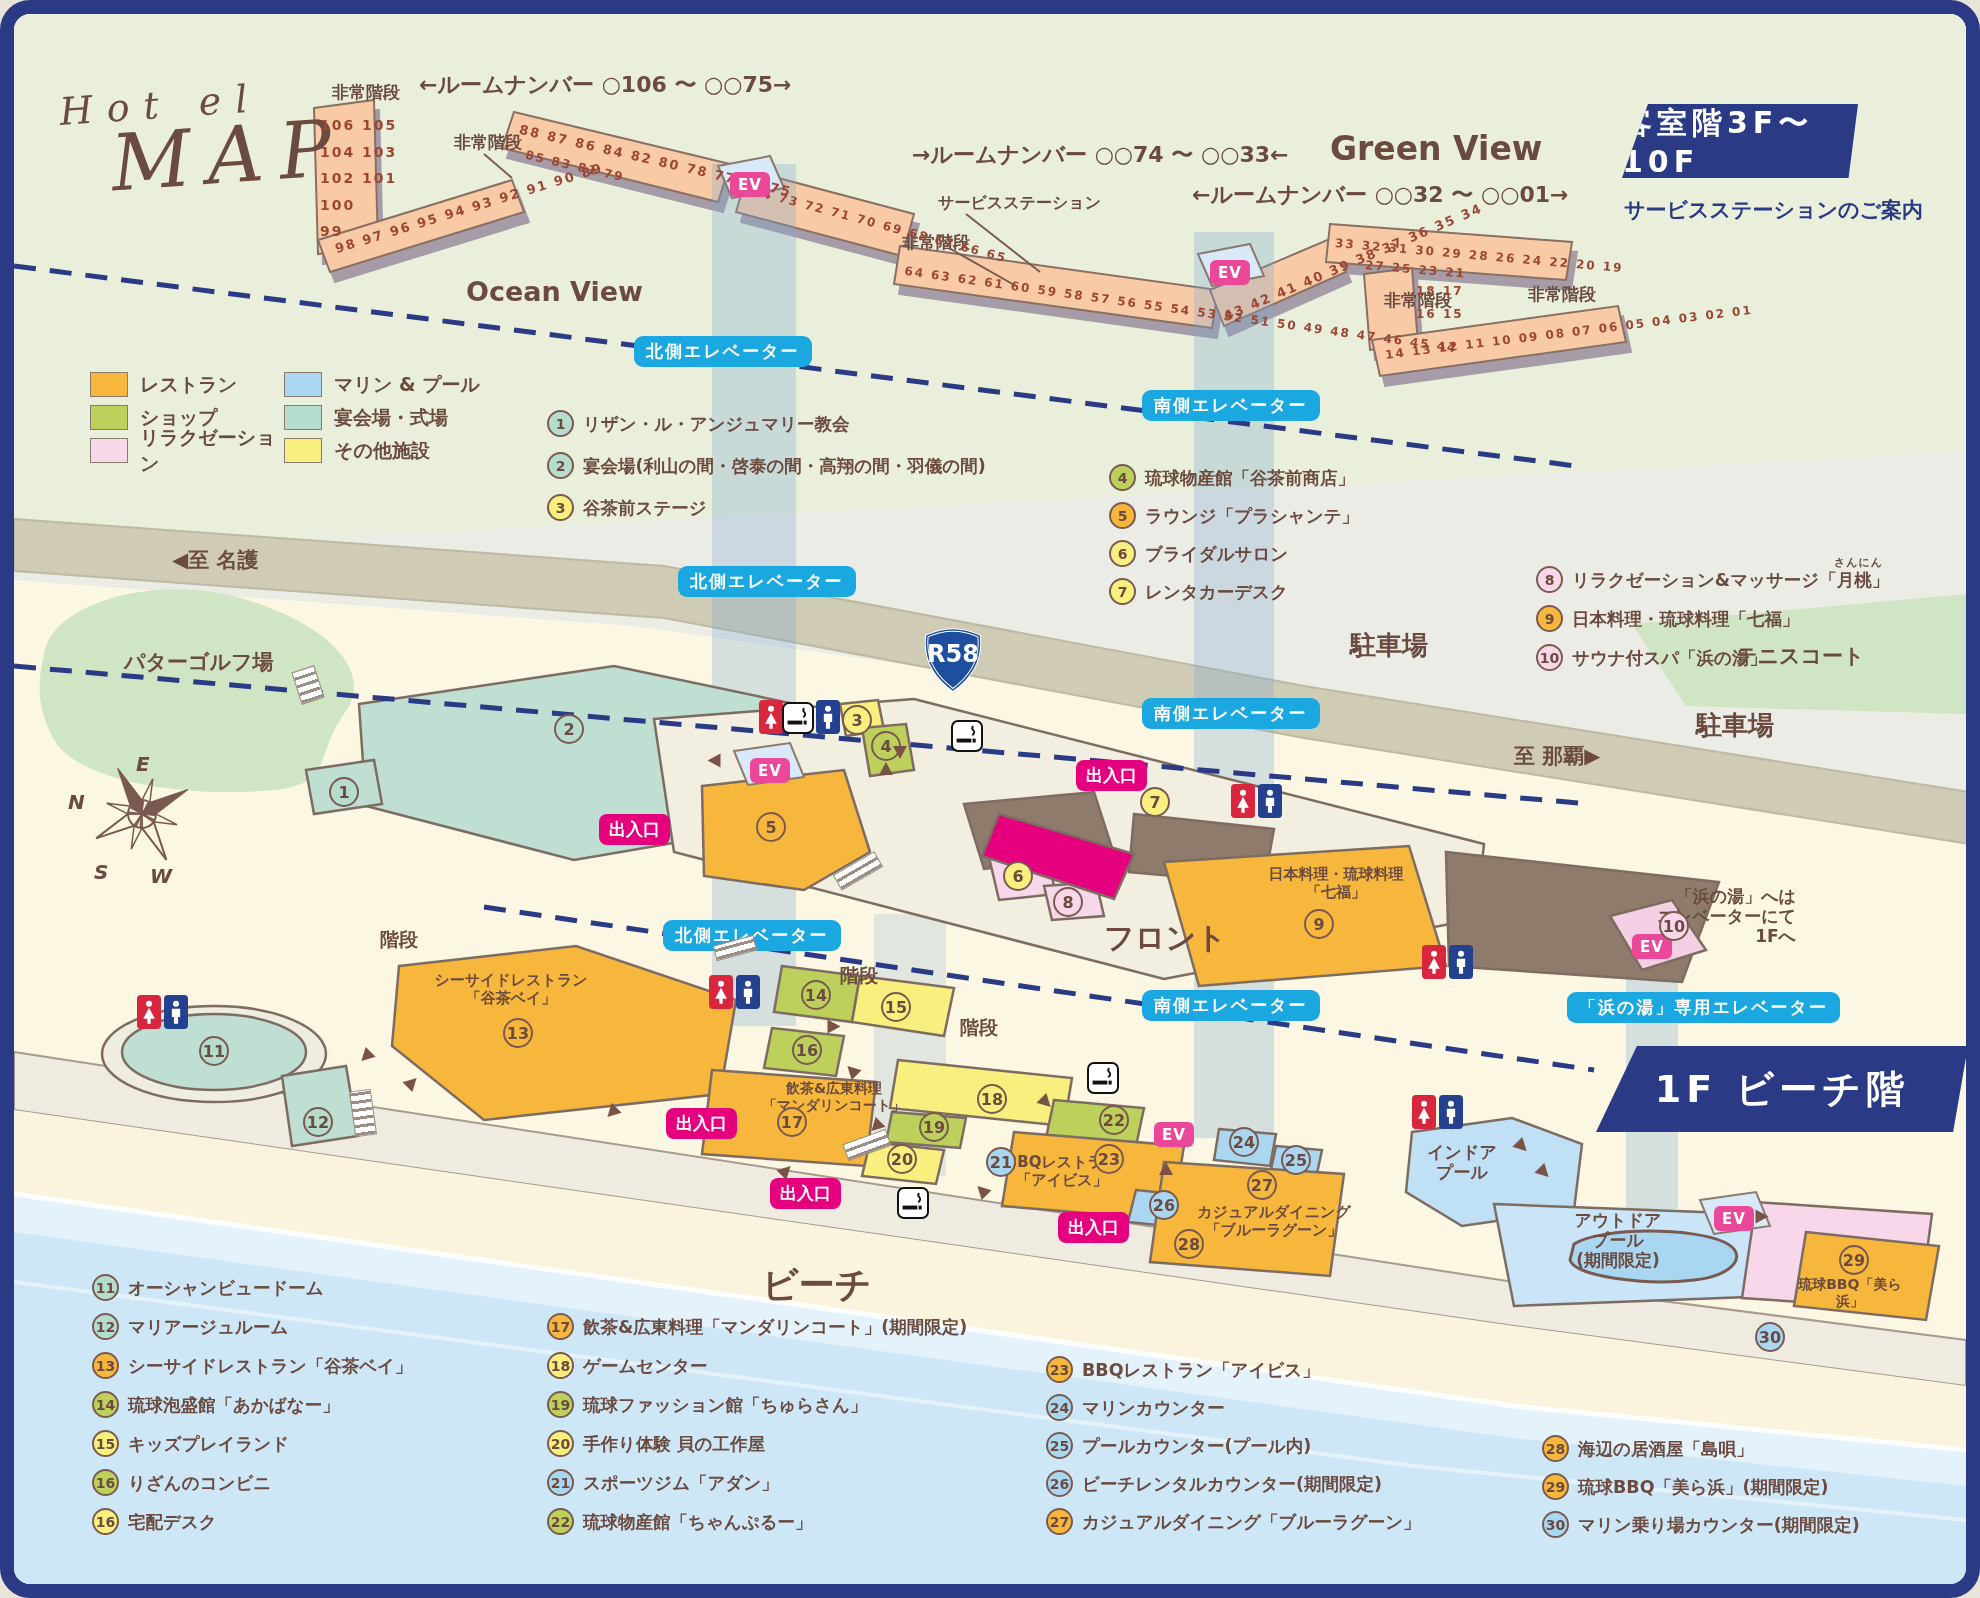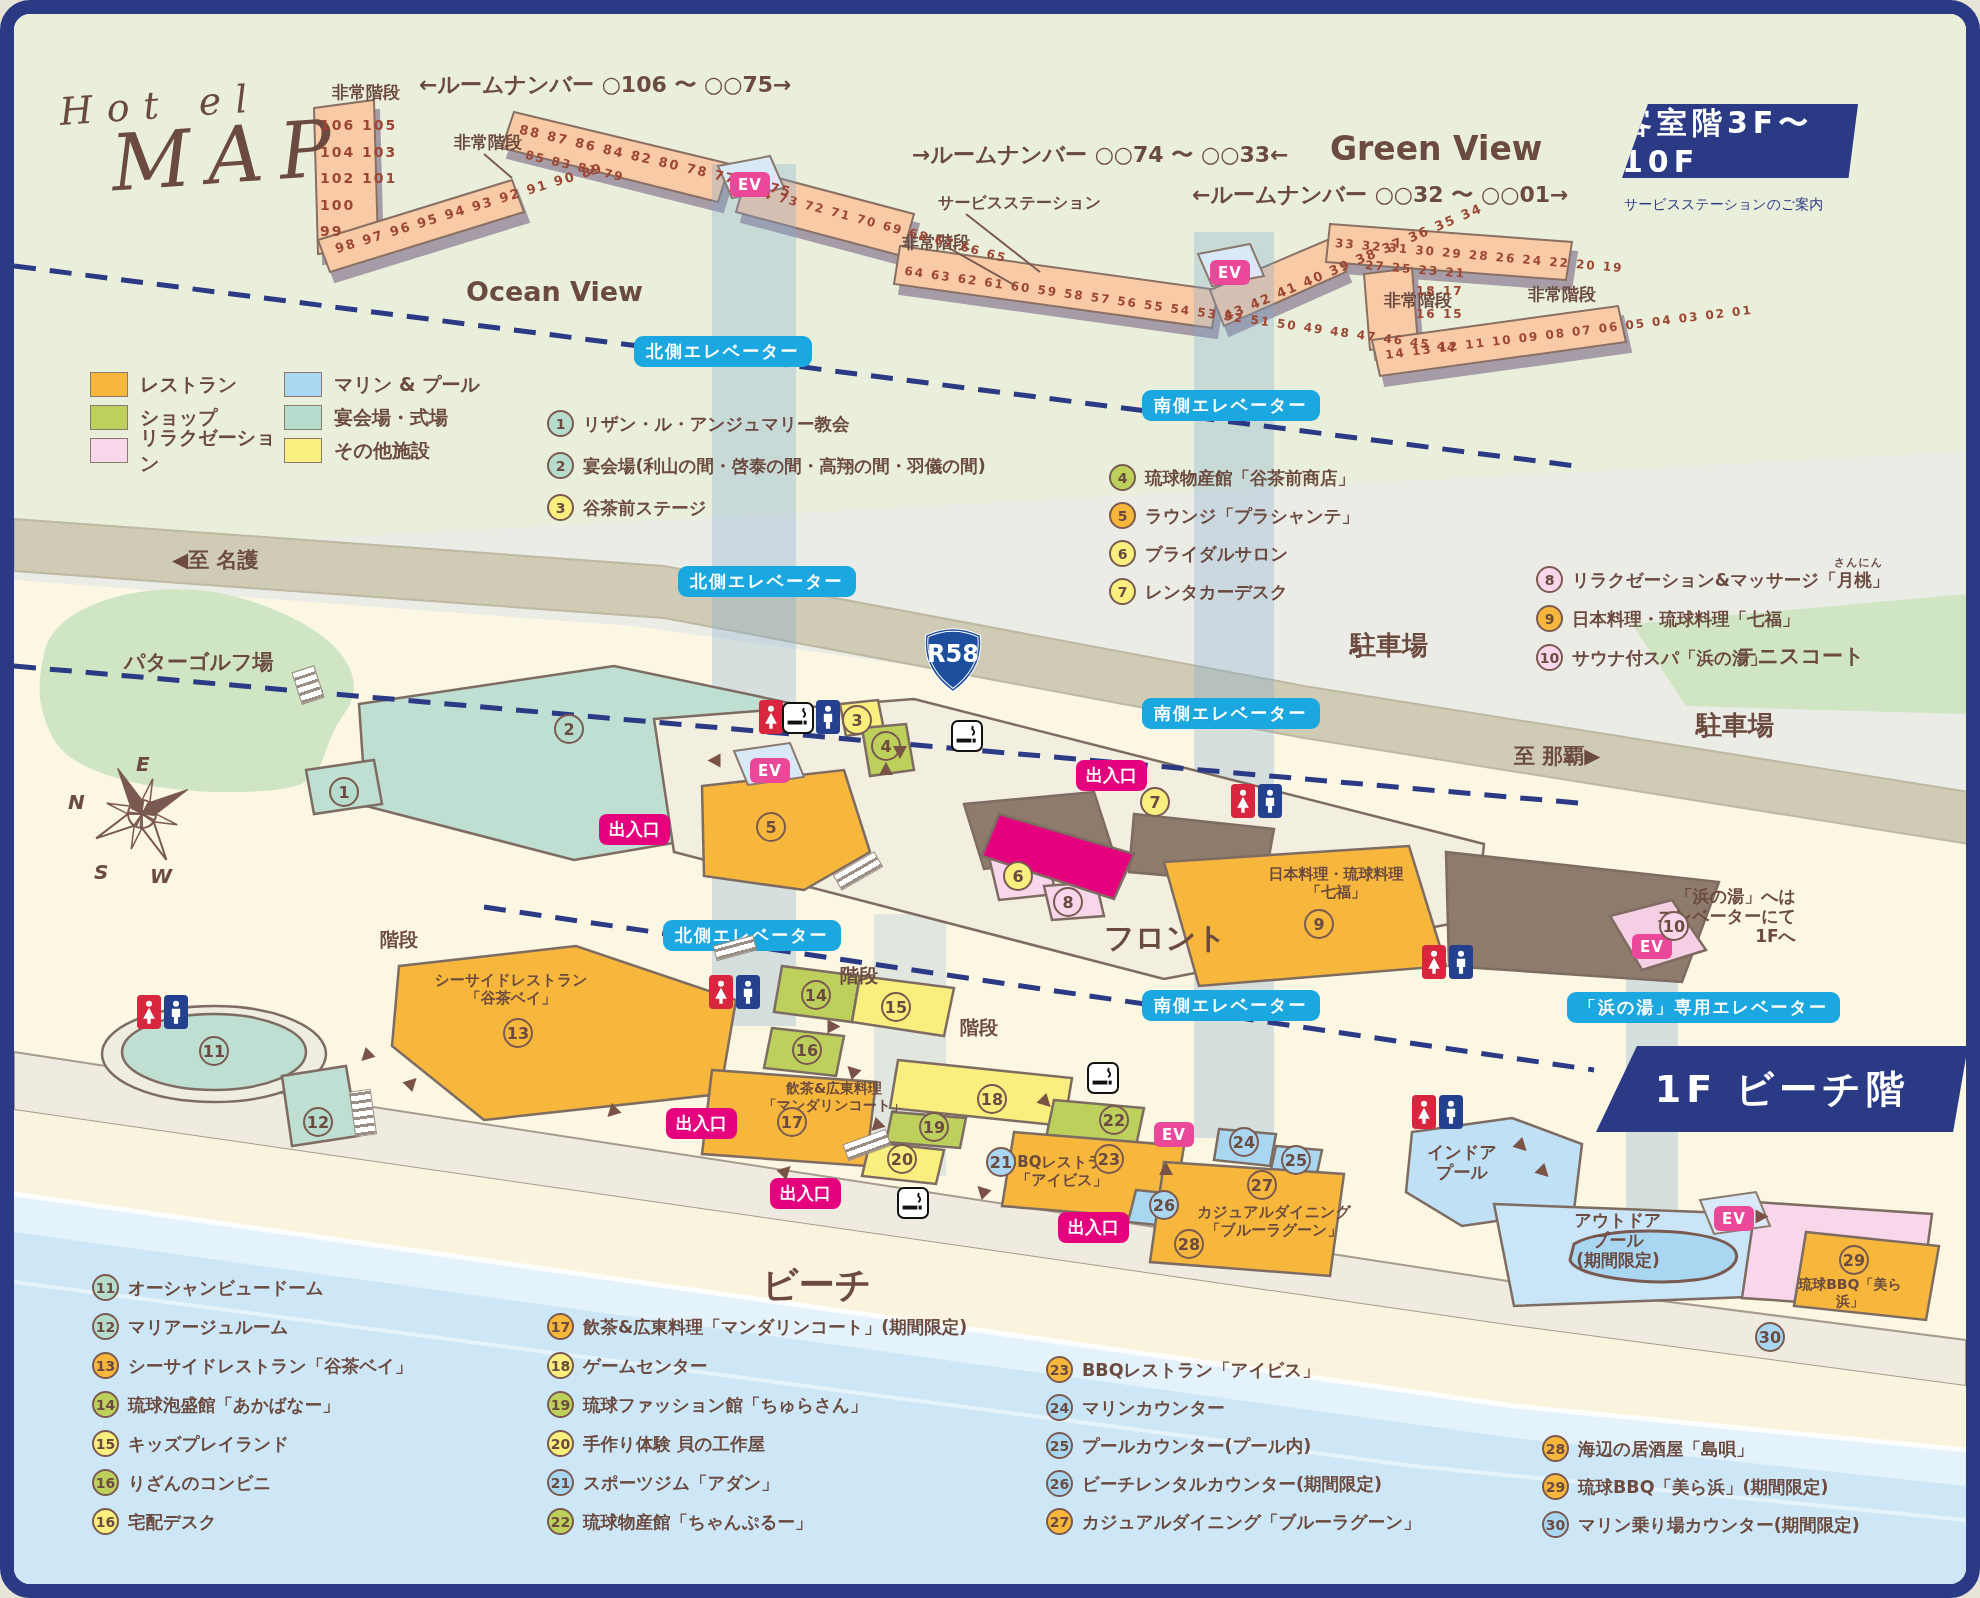--- a/index.html
+++ b/index.html
@@ -11,21 +11,21 @@
   #logo .l1{font-family:"DejaVu Serif",serif;font-style:italic;font-size:38px;letter-spacing:14px;}
   #logo .l2{font-family:"DejaVu Serif",serif;font-style:italic;font-size:78px;letter-spacing:16px;margin-left:48px;margin-top:-12px;}
   
   .banner{position:absolute;background:#2B3A85;color:#fff;font-weight:bold;display:flex;align-items:center;justify-content:center;letter-spacing:5px;clip-path:polygon(11% 0,100% 0,96% 100%,0 100%);}
   
   #legend{position:absolute;left:76px;top:354px;display:grid;grid-template-columns:190px 250px;grid-auto-rows:33px;column-gap:4px;}
   .leg-item{display:flex;align-items:center;gap:12px;color:#6B4A3F;font-weight:bold;font-size:19px;}
   .leg-swatch{width:36px;height:23px;border:1.5px solid #8A7A6E;flex:none;}
   
   #service{position:absolute;left:1610px;top:182px;width:350px;color:#2B3A85;}
-  #service .svc-title{font-size:14px;font-weight:normal;margin-bottom:20px;}
+  #service .svc-title{font-size:21px;font-weight:bold;margin-bottom:20px;}
   #service .svc-line{font-size:17px;font-weight:bold;line-height:1.62;}
   #service .indent{padding-left:18px;}
   
   .map-label{position:absolute;color:#6B4A3F;font-weight:bold;white-space:pre-line;line-height:1.18;transform-origin:0 0;}
   .rooms{position:absolute;color:#9C4633;font-weight:bold;transform-origin:0 0;white-space:pre-line;letter-spacing:2px;}
   
   .ev-banner{position:absolute;background:#1BA7DF;color:#fff;font-weight:bold;font-size:17px;letter-spacing:2px;border-radius:9px;padding:4px 12px;white-space:nowrap;}
   .ev-chip{position:absolute;background:#ec4899;color:#fff;font-weight:bold;font-size:15px;border-radius:6px;width:40px;height:25px;display:flex;align-items:center;justify-content:center;letter-spacing:1px;}
   .exit-badge{position:absolute;background:#E5007E;color:#fff;font-weight:bold;font-size:17px;border-radius:8px;padding:4px 10px;white-space:nowrap;}
   .marker{position:absolute;width:30px;height:30px;border-radius:50%;border:2px solid #7A5A50;color:#6B4A3F;font-weight:bold;font-size:16px;display:flex;align-items:center;justify-content:center;box-sizing:border-box;}

